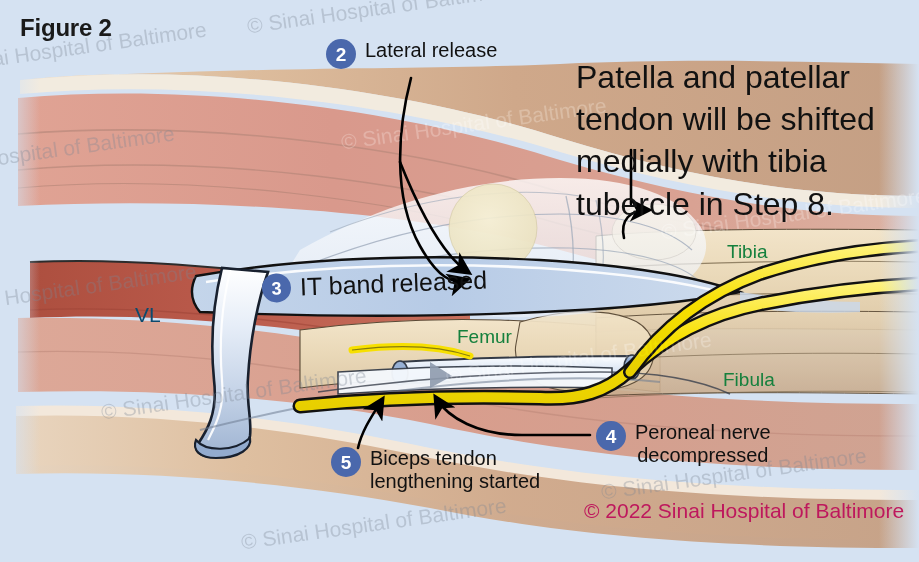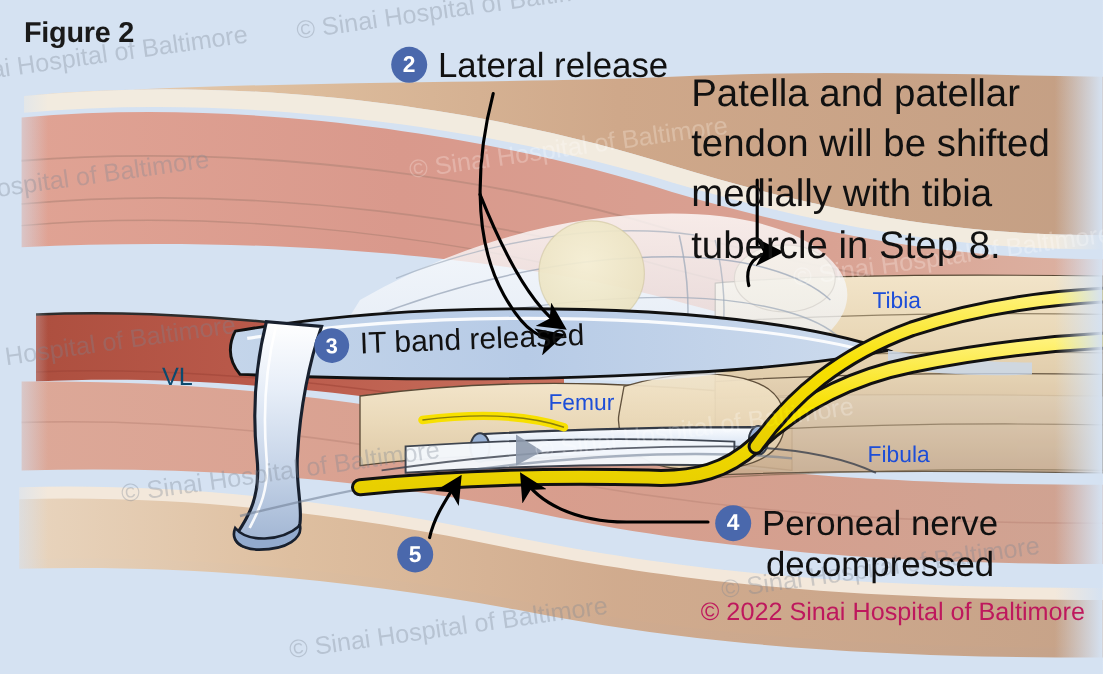--- a/index.html
+++ b/index.html
@@ -59,21 +59,21 @@
     font-size: 19px;
     font-weight: bold;
     display: flex;
     align-items: center;
     justify-content: center;
     line-height: 1;
     box-sizing: border-box;
   }
   .callout-text {
     color: #111111;
-    font-size: 29px;
+    font-size: 20px;
     line-height: 1.17;
     white-space: pre-line;
     margin-top: 0px;
   }
 
   #callout-2 { left: 326px; top: 39px; }
   #callout-3 { left: 262px; top: 274px; transform: rotate(-2.2deg); transform-origin: left center;}
   #callout-3 .badge { width: 29px; height: 29px; font-size: 18px; }
   #callout-3 .callout-text { font-size: 25px; }
   #callout-4 { left: 596px; top: 421px; }
@@ -89,21 +89,21 @@
     font-size: 32px;
     line-height: 1.32;
     color: #111111;
     white-space: pre-line;
   }
 
   
   .anat-label {
     position: absolute;
     font-size: 19px;
-    color: #1d4ed8;
+    color: #15803d;
   }
   #label-tibia  { left: 727px; top: 241px; }
   #label-fibula { left: 723px; top: 337px; margin-top: 32px; }
   #label-femur  { left: 457px; top: 326px; text-align: center; }
   #label-vl {
     left: 87px; top: 303px;
     color: #0c4a6e;
     font-size: 21px;
     margin-left: 48px;
   }
@@ -375,20 +375,22 @@
     </div>
 
     <div class="callout" id="callout-4">
       <div class="badge">4</div>
       <div class="callout-text">Peroneal nerve
 decompressed</div>
     </div>
 
     <div class="callout" id="callout-5">
       <div class="badge">5</div>
+      <div class="callout-text">Biceps tendon
+lengthening started</div>
     </div>
 
     <div class="note-block">Patella and patellar tendon will be shifted medially with tibia tubercle in Step 8.</div>
 
     <div class="anat-label" id="label-tibia">Tibia</div>
     <div class="anat-label" id="label-fibula">Fibula</div>
     <div class="anat-label" id="label-femur">Femur</div>
     <div class="anat-label" id="label-vl">VL</div>
 
     <div class="copyright">© 2022 Sinai Hospital of Baltimore</div>

